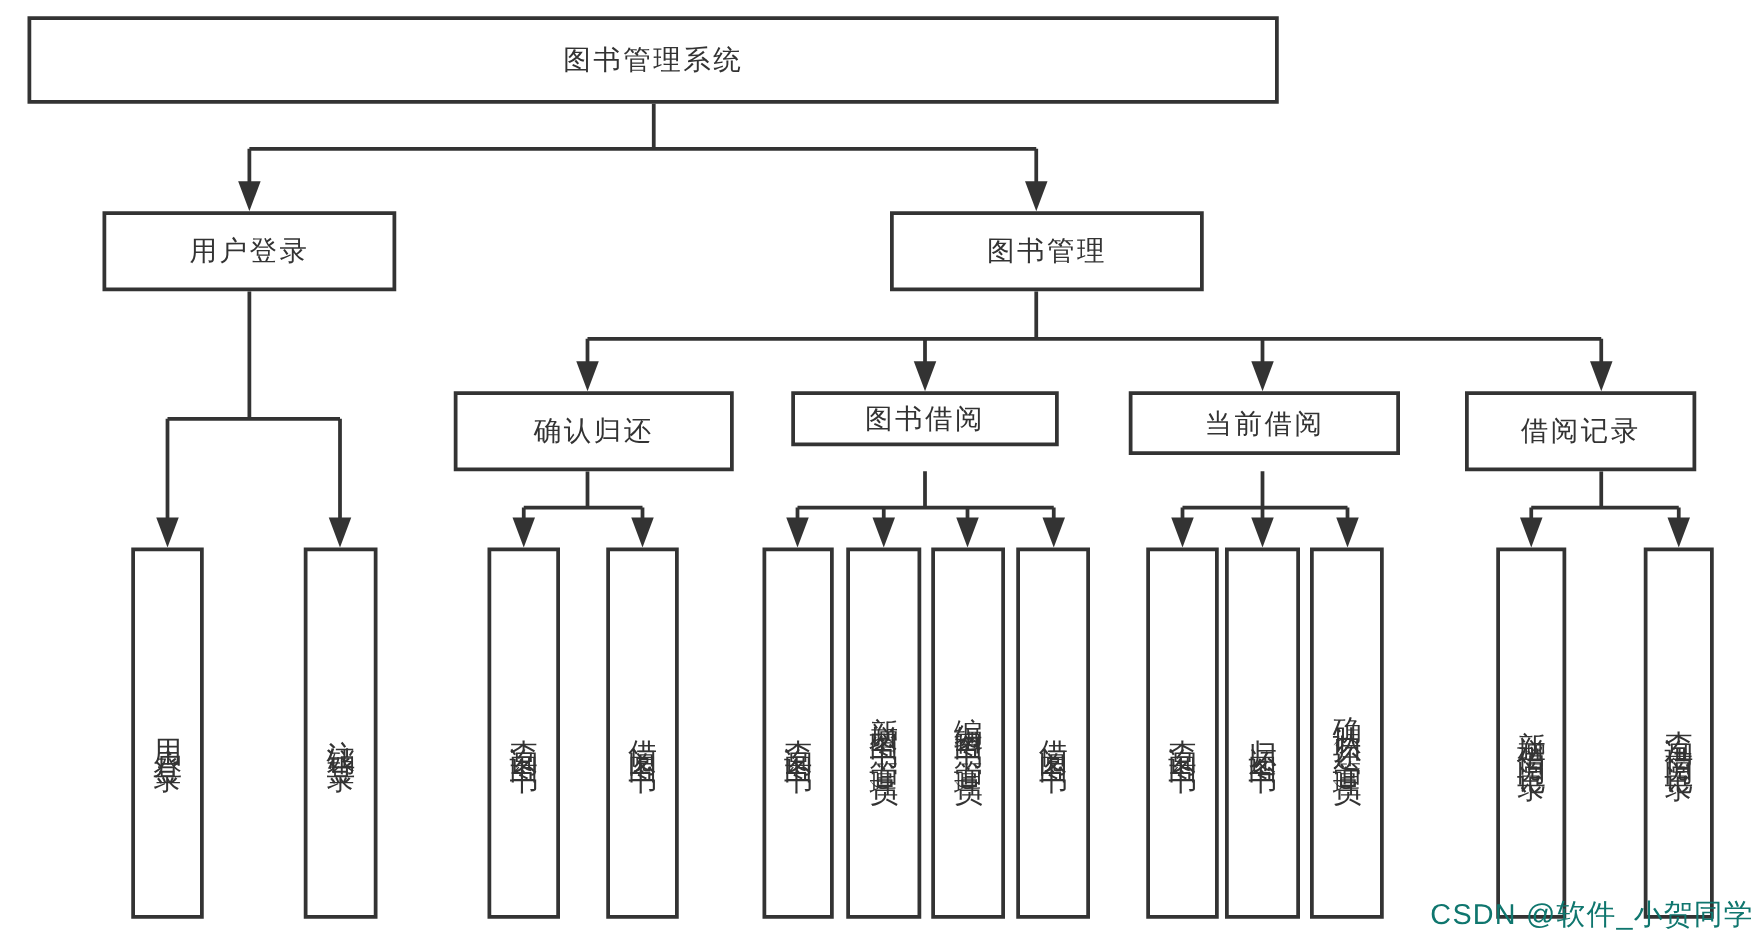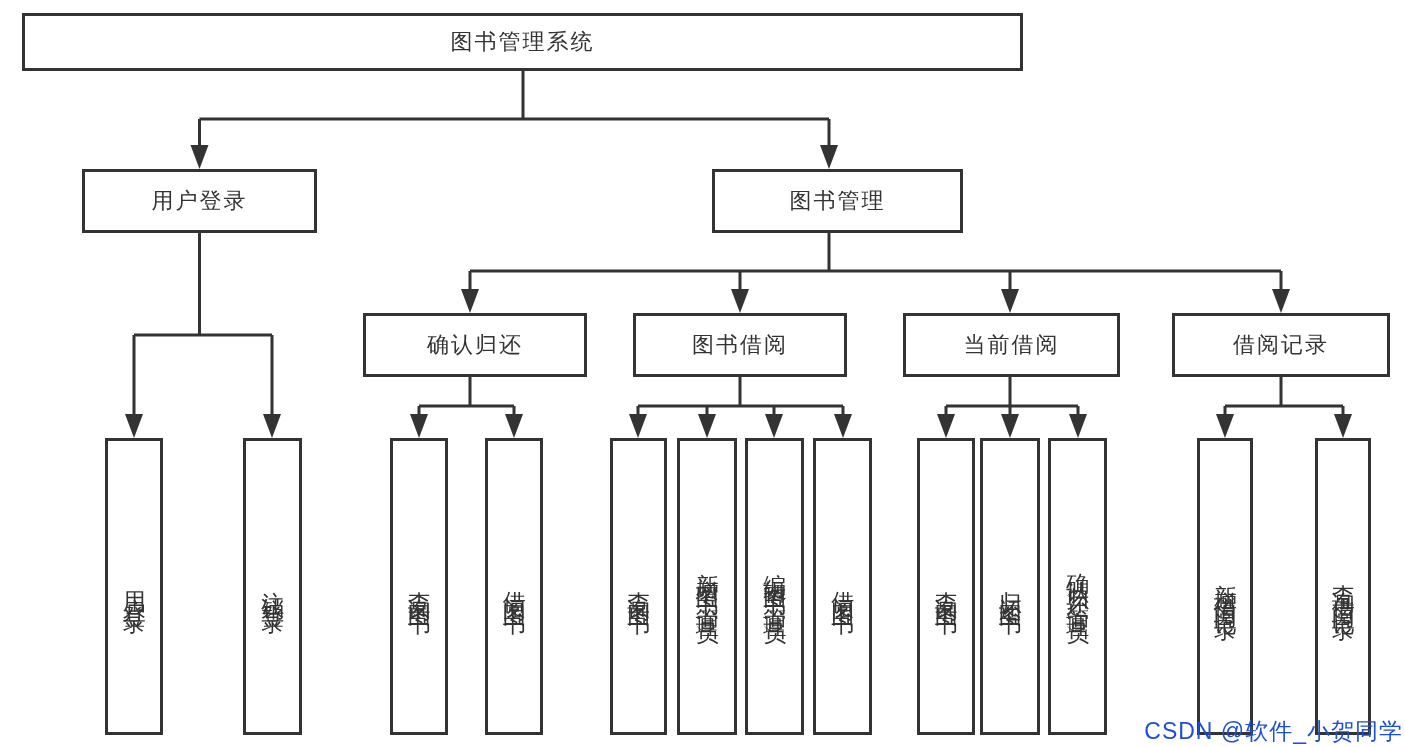--- a/index.html
+++ b/index.html
@@ -23,21 +23,21 @@
     font-size: 23px;
     letter-spacing: 7px;
     line-height: 1.1;
     white-space: nowrap;
   }
   .watermark {
     position: absolute;
     right: 2px;
     bottom: 0px;
     font-size: 23px;
-    color: #1d4ed8;
+    color: #0f766e;
     letter-spacing: 1px;
     white-space: nowrap;
   }
 </style>
 </head>
 <body>
 
 <div class="stage">
 
   <svg class="wires" width="1405" height="747" viewBox="0 0 1405 747">
@@ -66,41 +66,41 @@
     <polygon points="698,414 716,414 707,438" fill="#333333"></polygon>
     <polygon points="765,414 783,414 774,438" fill="#333333"></polygon>
     <polygon points="834,414 852,414 843,438" fill="#333333"></polygon>
     <polygon points="937,414 955,414 946,438" fill="#333333"></polygon>
     <polygon points="1001,414 1019,414 1010,438" fill="#333333"></polygon>
     <polygon points="1069,414 1087,414 1078,438" fill="#333333"></polygon>
     <polygon points="1216,414 1234,414 1225,438" fill="#333333"></polygon>
     <polygon points="1334,414 1352,414 1343,438" fill="#333333"></polygon>
   </svg>
 
-  <div class="box hbox" style="left:22px;top:13px;width:1001px;height:58px">
+  <div class="box hbox" style="left:22px;top:13px;width:1001px;height:70px">
     <span>图书管理系统</span>
   </div>
 
   <div class="box hbox" style="left:82px;top:169px;width:235px;height:64px">
     <span>用户登录</span>
   </div>
   <div class="box hbox" style="left:712px;top:169px;width:251px;height:64px">
     <span>图书管理</span>
   </div>
 
   <div class="box hbox" style="left:363px;top:313px;width:224px;height:64px">
     <span>确认归还</span>
   </div>
-  <div class="box hbox" style="left:633px;top:313px;width:214px;height:64px">
+  <div class="box hbox" style="left:633px;top:313px;width:214px;height:44px">
     <span>图书借阅</span>
   </div>
-  <div class="box hbox" style="left:903px;top:313px;width:217px;height:64px">
+  <div class="box hbox" style="left:903px;top:313px;width:217px;height:51px">
     <span>当前借阅</span>
   </div>
-  <div class="box hbox" style="left:1172px;top:313px;width:218px;height:64px">
+  <div class="box hbox" style="left:1172px;top:313px;width:185px;height:64px">
     <span>借阅记录</span>
   </div>
 
   <div class="box vbox" style="left:105px;top:438px;width:58px;height:297px">
     <span>用户登录</span>
   </div>
   <div class="box vbox" style="left:243px;top:438px;width:59px;height:297px">
     <span>注销登录</span>
   </div>
   <div class="box vbox" style="left:390px;top:438px;width:58px;height:297px">

